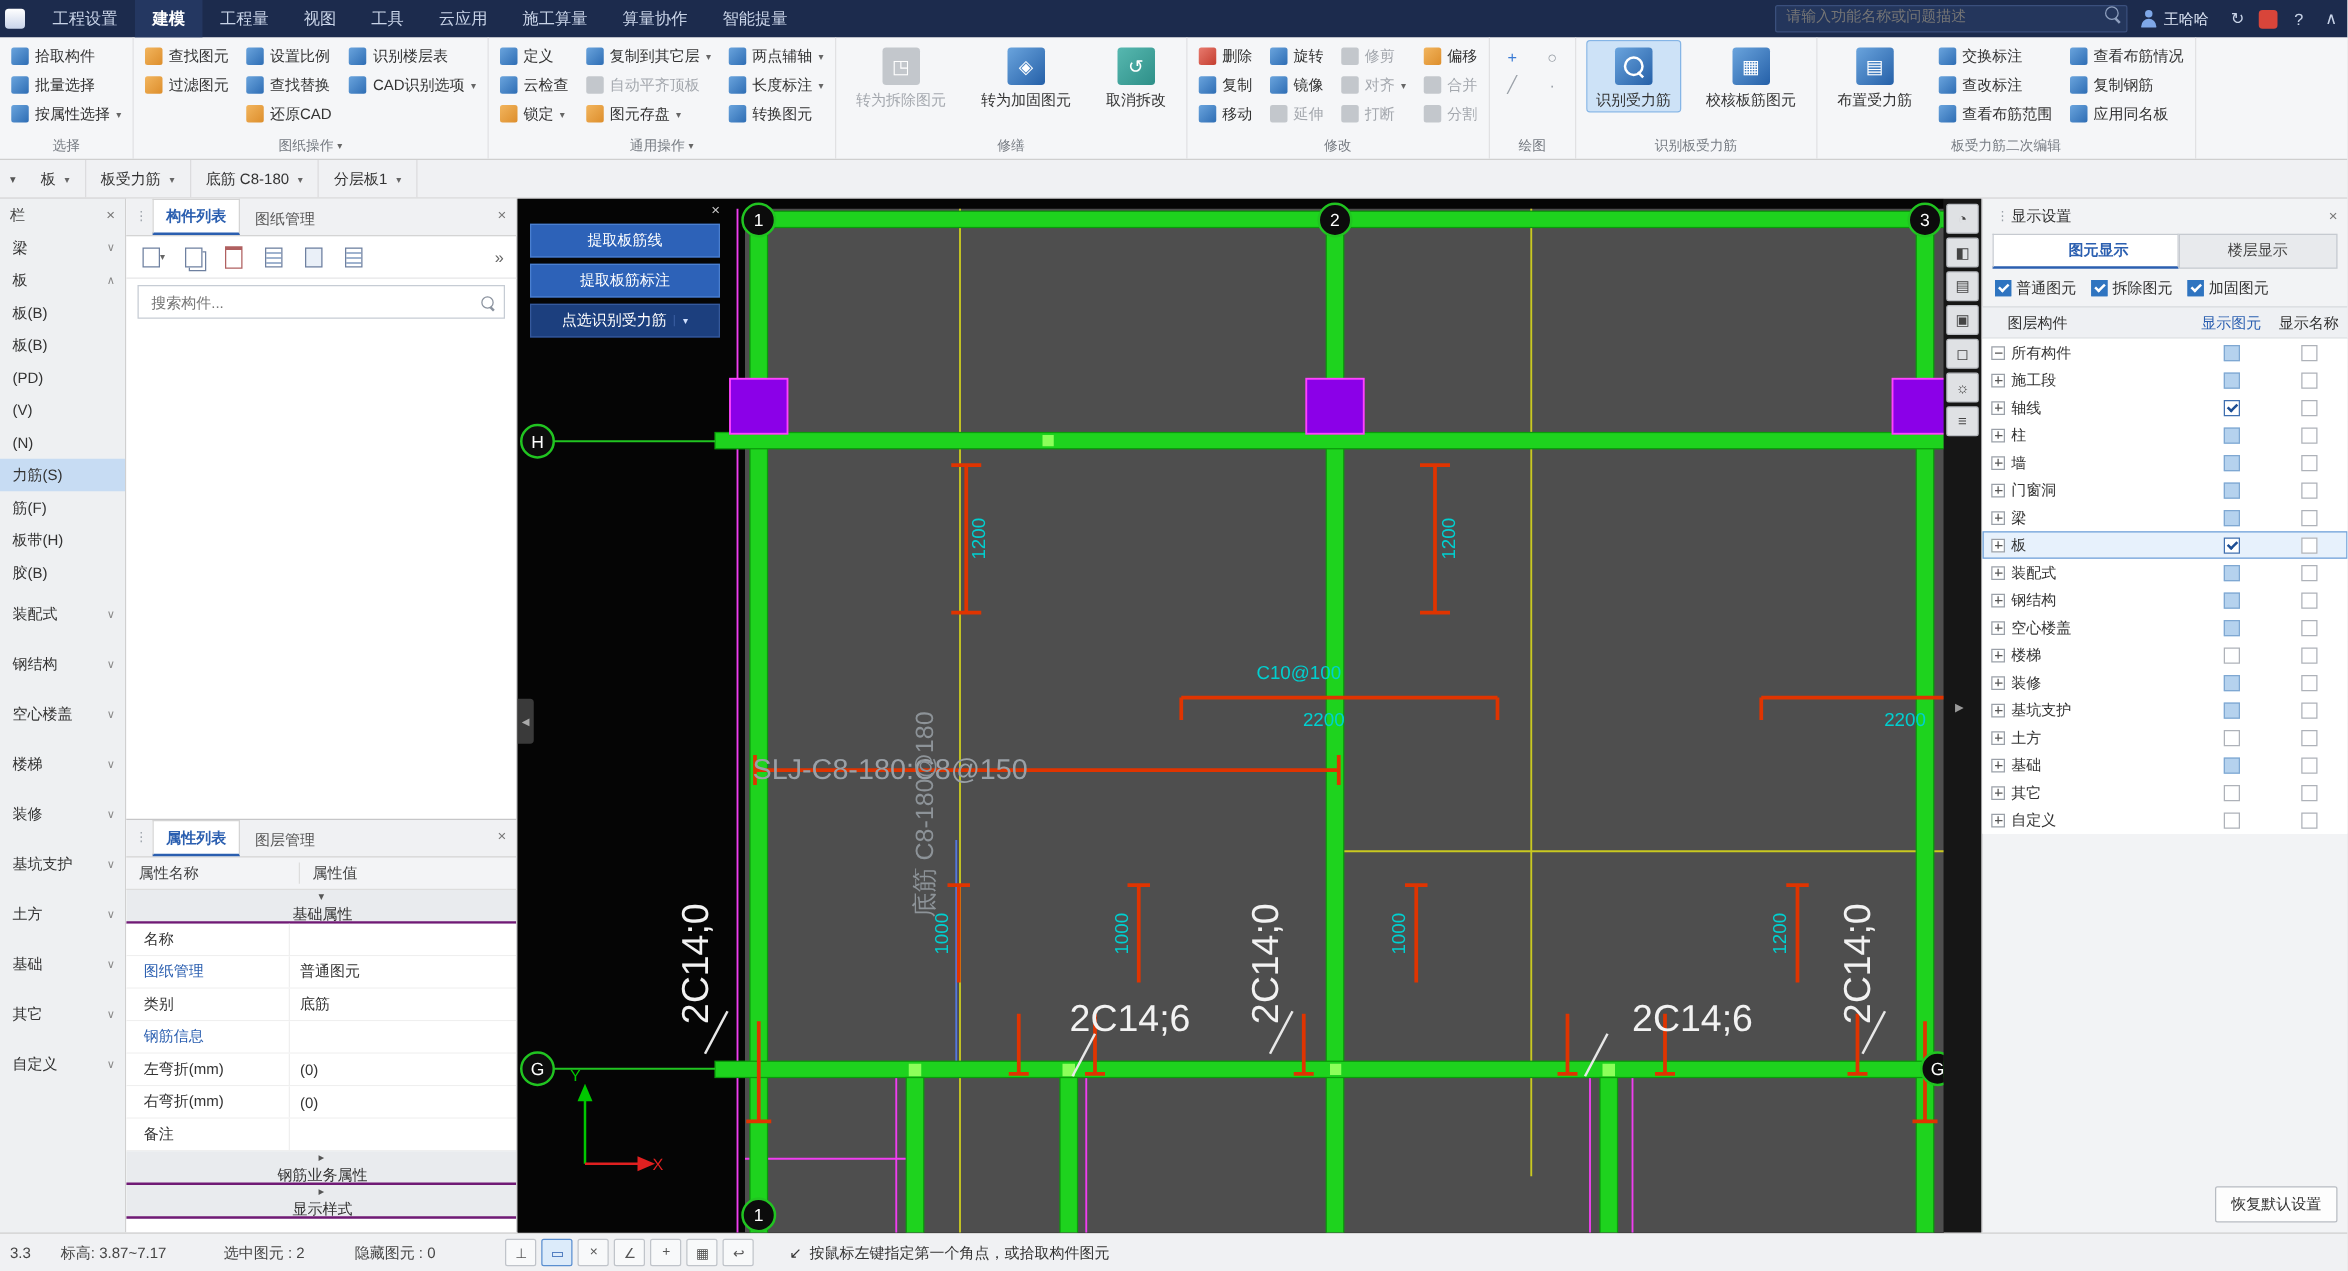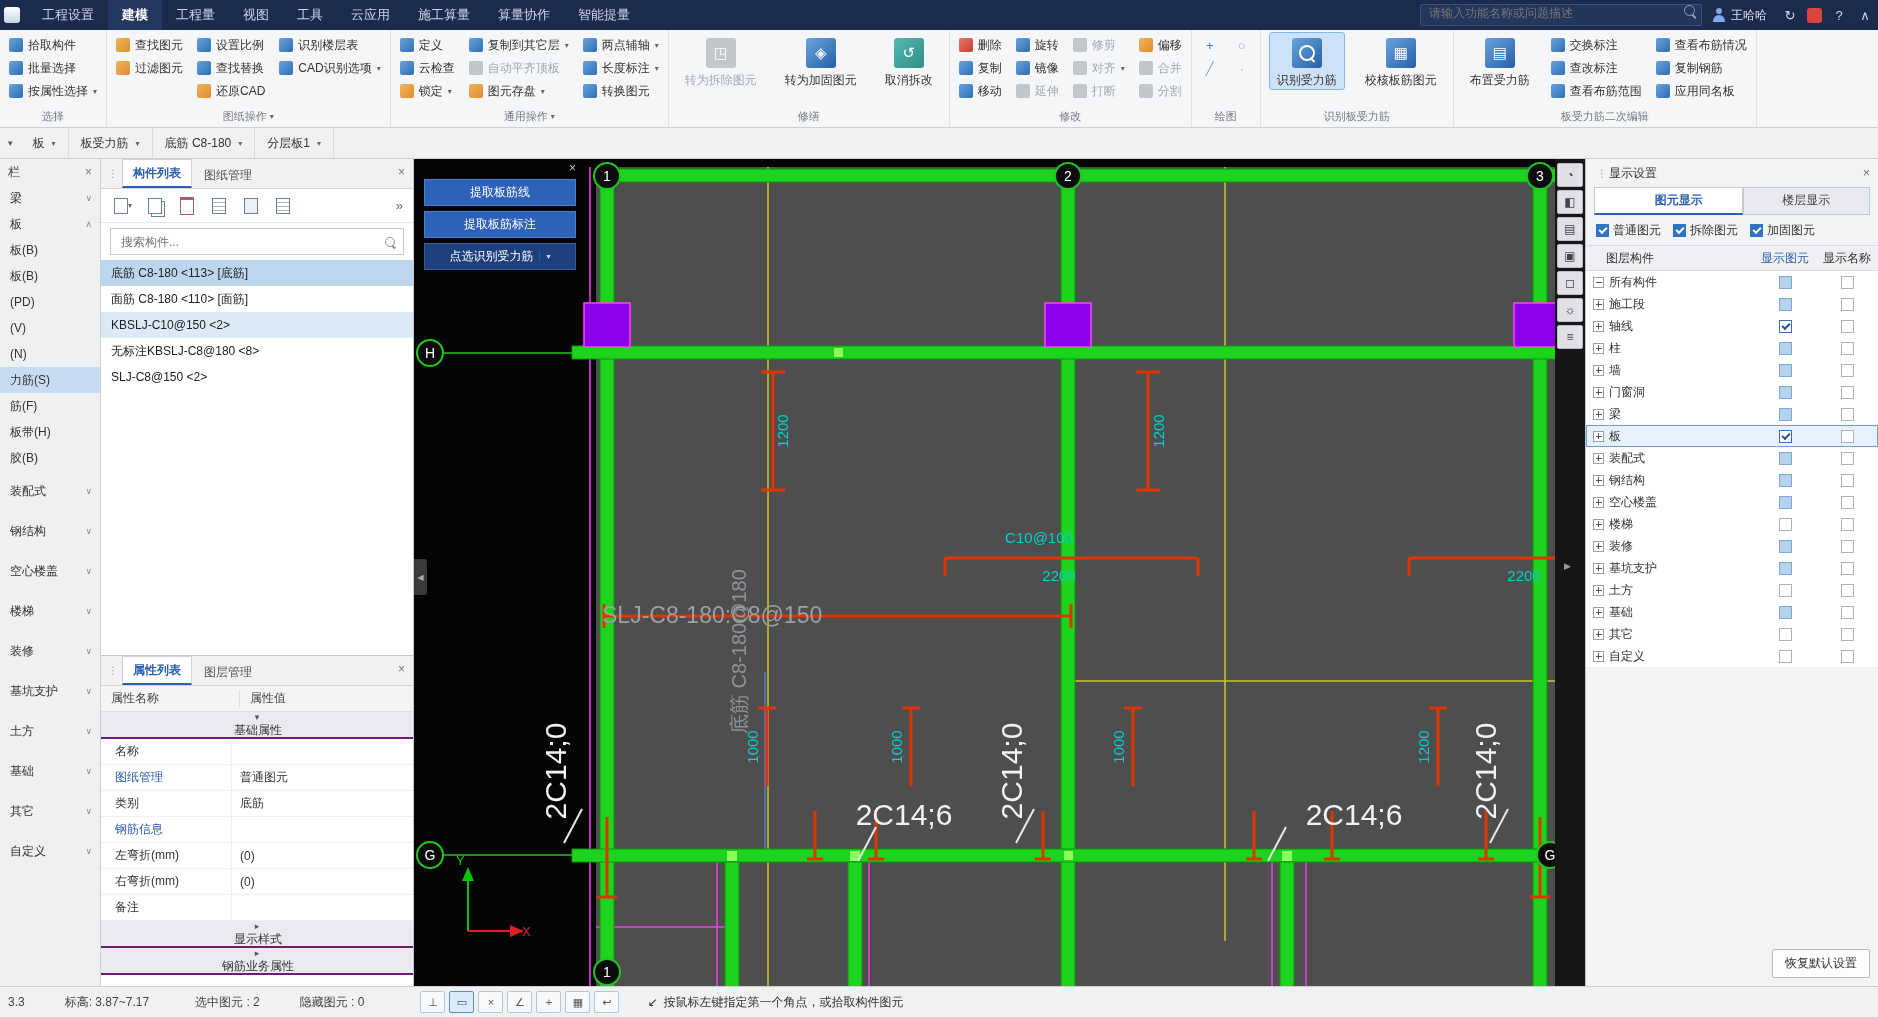--- a/index.html
+++ b/index.html
@@ -605,27 +605,20 @@
             </div>
           <div class="tico">
               <span class="mini grid"></span>
             </div>
           <span class="more">»</span>
         </div>
         <div class="csearch">
           <input placeholder="搜索构件..." style="">
           <span class="smag"></span>
         </div>
-        <div class="clist">
-          <div class="crow st-sel">底筋 C8-180 &lt;113&gt; [底筋]</div>
-            <div class="crow st-none">面筋 C8-180 &lt;110&gt; [面筋]</div>
-            <div class="crow st-alt">KBSLJ-C10@150 &lt;2&gt;</div>
-            <div class="crow st-none">无标注KBSLJ-C8@180 &lt;8&gt;</div>
-            <div class="crow st-none">SLJ-C8@150 &lt;2&gt;</div>
-        </div>
       </div>
 
       <div class="property">
         <div class="panel-tabs">
           <span class="grip">⋮</span>
           <div class="ptab active">属性列表</div>
           <div class="ptab">图层管理</div>
           <span class="panel-x">×</span>
         </div>
         <div class="phead">
@@ -668,26 +661,26 @@
               <span class="pl">右弯折(mm)</span>
               <span class="pv">(0)</span>
             </div>
             <div class="prow k-row">
               <span class="tri"></span>
               <span class="pl">备注</span>
               <span class="pv"></span>
             </div>
             <div class="prow k-sec">
               <span class="tri"></span>
-              <span class="pl">显示样式</span>
+              <span class="pl">钢筋业务属性</span>
 
             </div>
             <div class="prow k-sec">
               <span class="tri"></span>
-              <span class="pl">钢筋业务属性</span>
+              <span class="pl">显示样式</span>
 
             </div>
         </div>
       </div>
     </div>
 
     <div class="canvas">
       <svg width="1144" height="830" viewBox="0 0 1144 830">
         <rect x="0" y="0" width="1144" height="830" fill="#050505"></rect>
         <rect x="182" y="8" width="962" height="822" fill="#4e4e4e"></rect>
@@ -1039,21 +1032,21 @@
           </div>
       </div>
       <div class="dreset-wrap">
         <button class="dreset">恢复默认设置</button>
       </div>
     </div>
   </div>
 
   <div class="statusbar">
     <span class="sb">3.3</span>
-    <span class="sb" style="margin-left:40px">标高:  3.87~7.17</span>
+    <span class="sb" style="margin-left:24px">标高:  3.87~7.17</span>
     <span class="sb" style="margin-left:46px">选中图元 : 2</span>
     <span class="sb" style="margin-left:40px">隐藏图元 : 0</span>
     <div class="stools">
       <div class="sico">⊥</div>
         <div class="sico on">▭</div>
         <div class="sico">×</div>
         <div class="sico">∠</div>
         <div class="sico">+</div>
         <div class="sico">▦</div>
         <div class="sico">↩</div>

